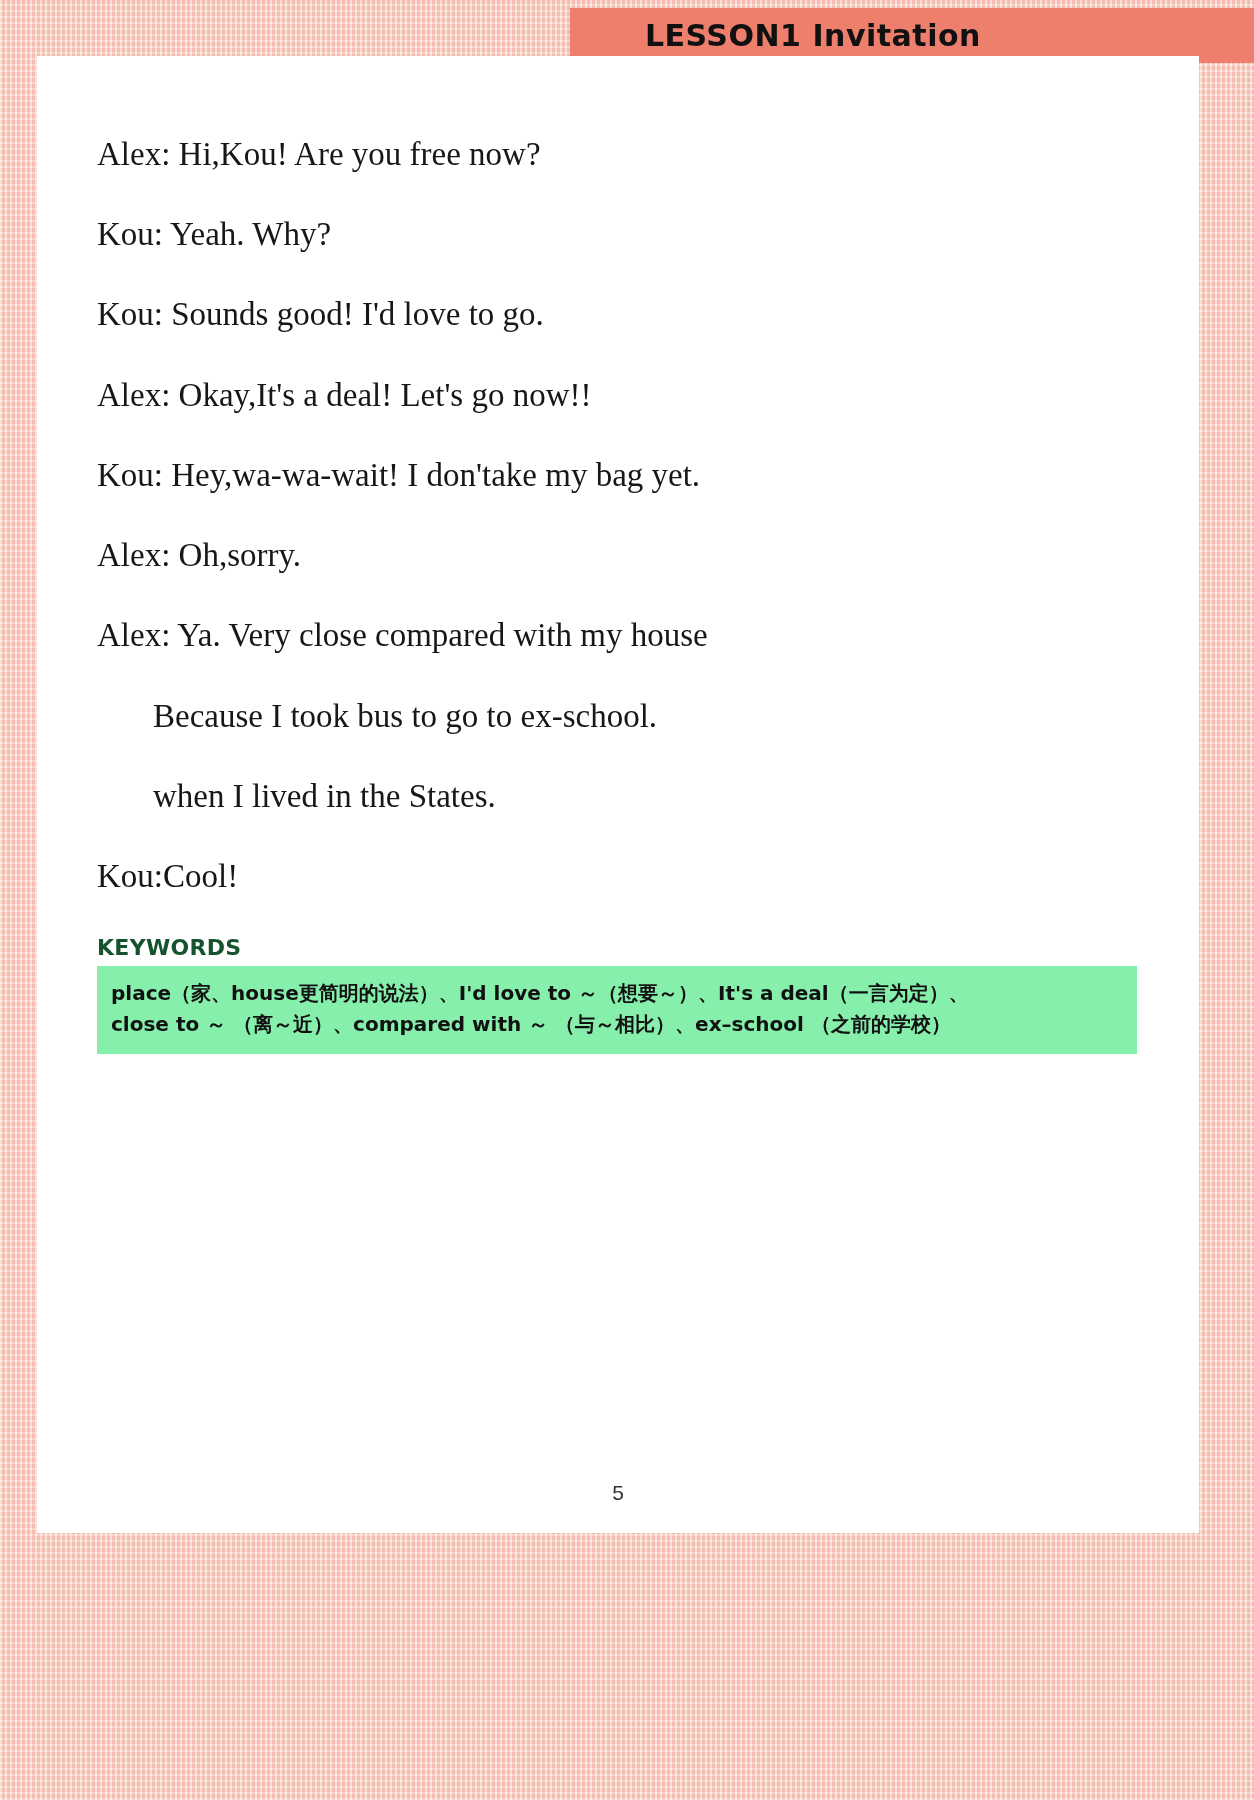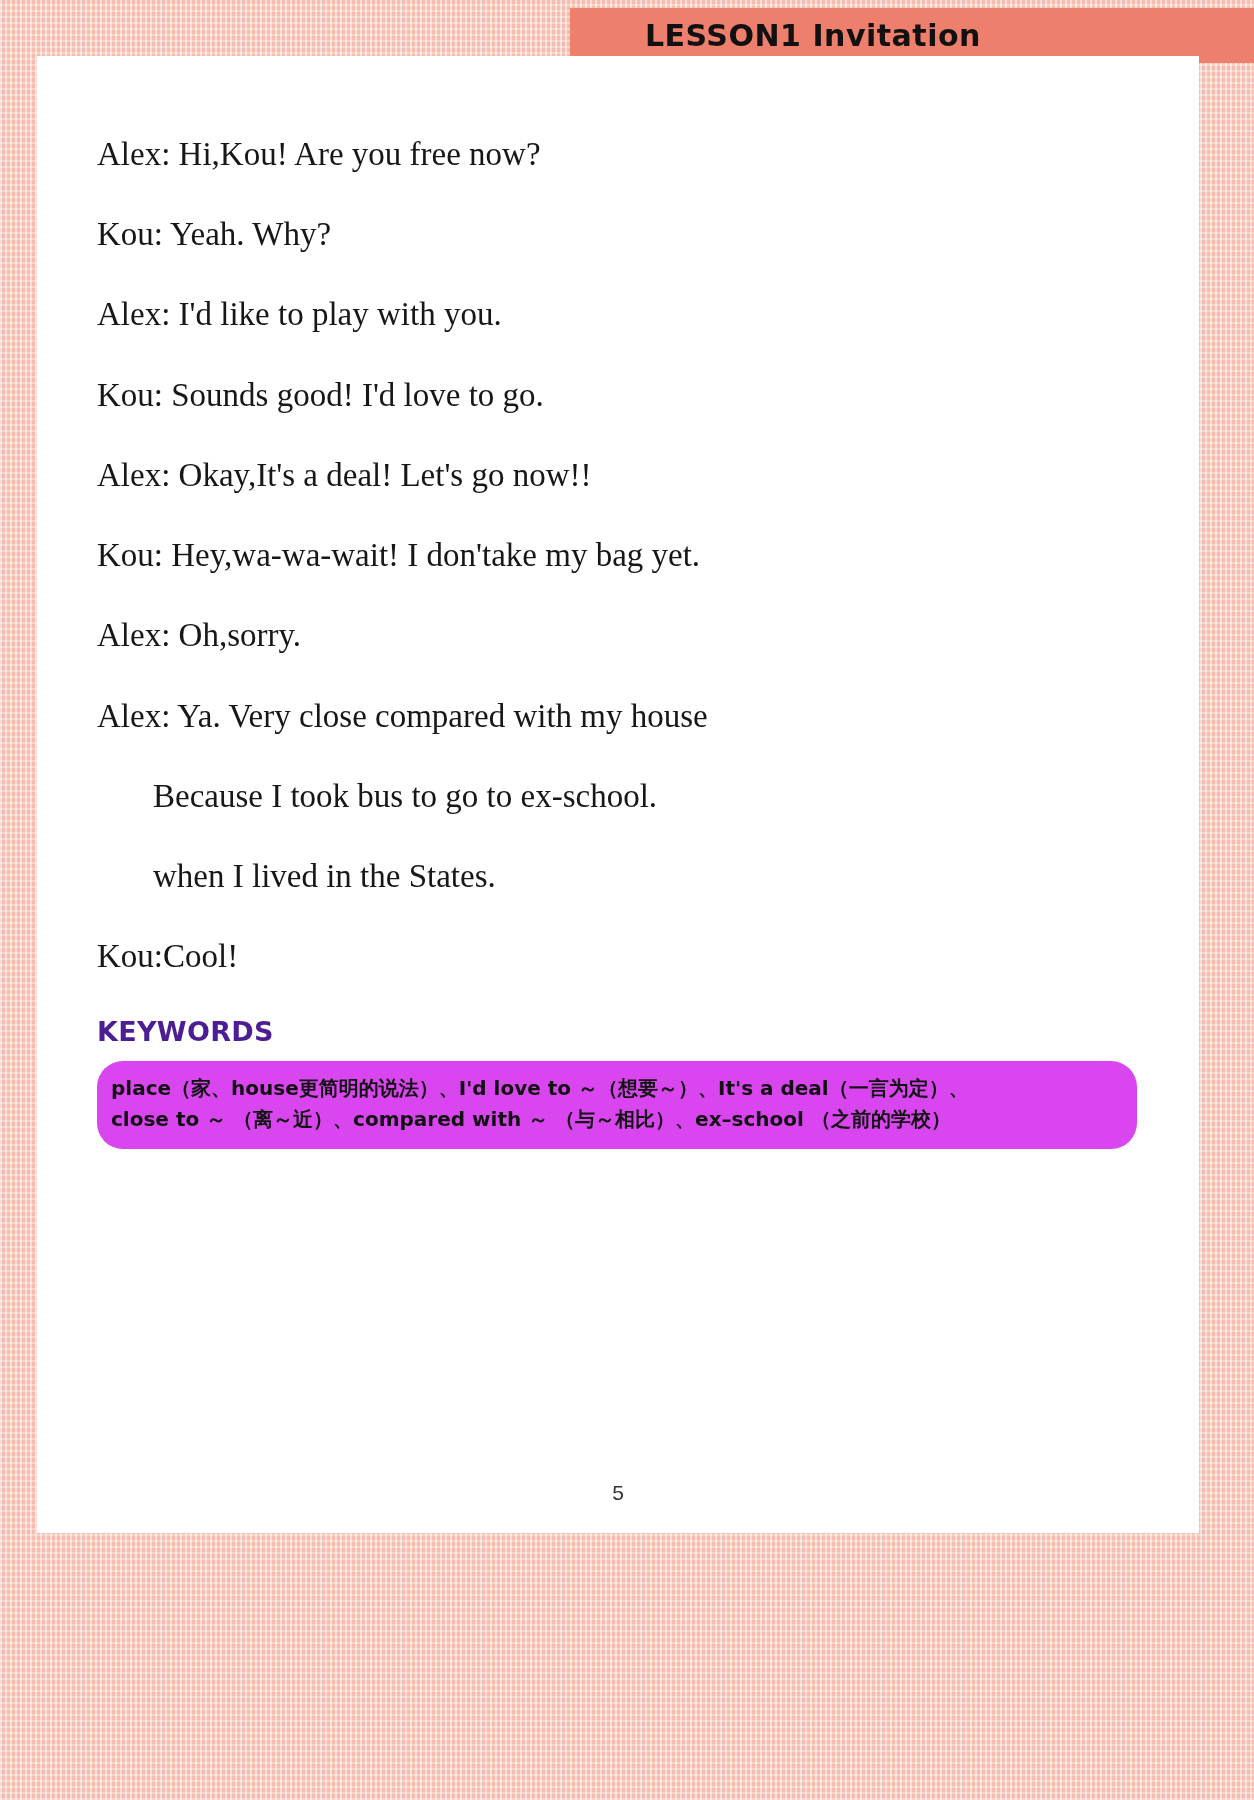--- a/index.html
+++ b/index.html
@@ -70,33 +70,32 @@
   .line.indent {
     padding-left: 56px;
   }
   .line.gap-before {
     margin-top: 58px;
   }
 
   .keywords-heading {
     font-family: "DejaVu Sans", sans-serif;
     font-weight: bold;
-    font-size: 27px;
-    color: #4c1d95;
+    font-size: 22px;
+    color: #14532d;
     margin-top: 26px;
-    margin-bottom: 14px;
+    margin-bottom: 6px;
     letter-spacing: 0.3px;
   }
 
   .keywords-box {
-    background: #d946ef;
+    background: #86efac;
     padding: 12px 14px 14px 14px;
     width: 1040px;
     box-sizing: border-box;
-    border-radius: 26px;
   }
   .keywords-box .kw-line {
     font-family: "DejaVu Sans", sans-serif;
     font-weight: bold;
     font-size: 20px;
     color: #111;
     line-height: 1.55;
     white-space: pre-wrap;
   }
 
@@ -118,21 +117,20 @@
 
 <div class="header-tab">
   <span class="title">LESSON1 Invitation</span>
 </div>
 
 <div class="sheet">
 
   <div class="dialogue">
     <div class="line">Alex: Hi,Kou! Are you free now?</div>
     <div class="line">Kou: Yeah. Why?</div>
-    <div class="line">Alex: I'd like to play with you.</div>
     <div class="line">Kou: Sounds good! I'd love to go.</div>
     <div class="line">Alex: Okay,It's a deal! Let's go now!!</div>
     <div class="line">Kou: Hey,wa-wa-wait! I don'take my bag yet.</div>
     <div class="line">Alex: Oh,sorry.</div>
     <div class="line">Alex: Ya. Very close compared with my house</div>
     <div class="line indent">Because I took bus to go to ex-school.</div>
     <div class="line indent">when I lived in the States.</div>
     <div class="line">Kou:Cool!</div>
   </div>
 

